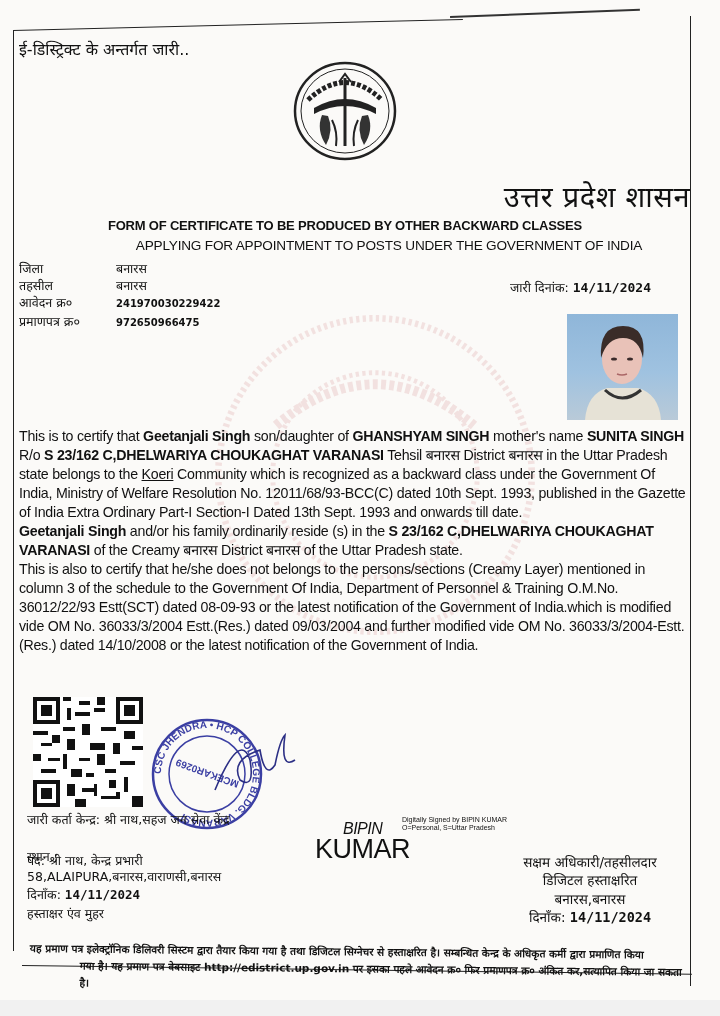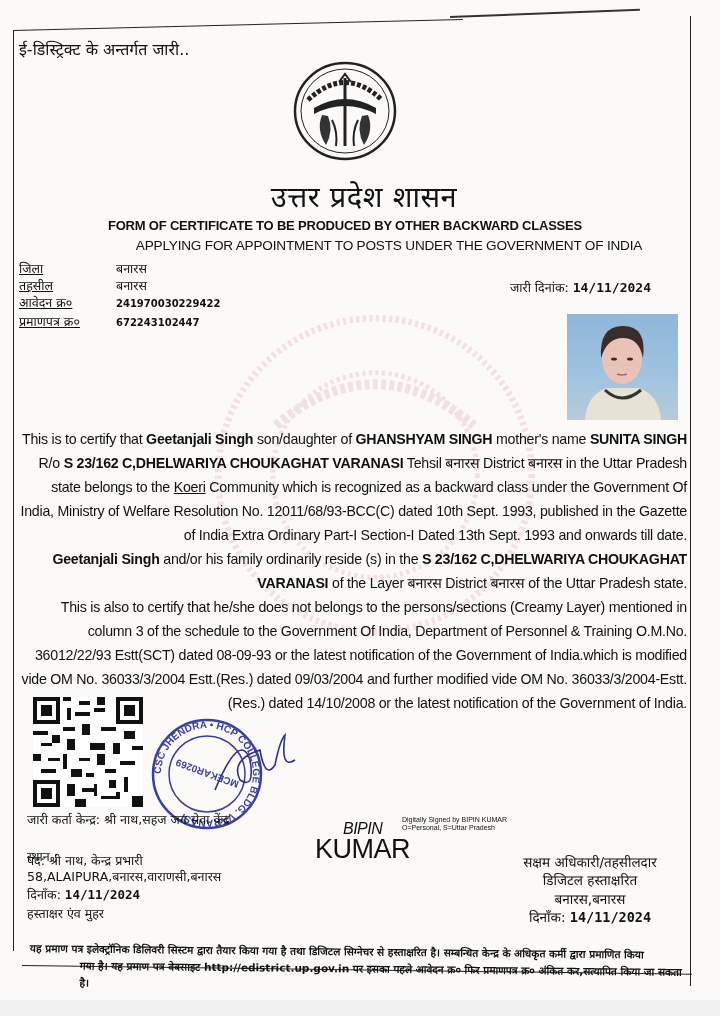--- a/index.html
+++ b/index.html
@@ -25,30 +25,30 @@
   .border-left { position:absolute; left:13px; top:31px; width:0; height:920px; border-left:1.5px solid #222; }
   .border-right { position:absolute; left:690px; top:16px; width:0; height:970px; border-left:1.5px solid #222; }
   .border-bottom {
     position:absolute; left:22px; top:965px; width:670px; height:0;
     border-top:1.5px solid #222; transform:rotate(0.75deg); transform-origin:left top;
   }
   .abs { position:absolute; }
   .issued-under { left:19px; top:38px; font-size:16px; font-family:"DejaVu Sans", sans-serif; }
   .emblem { left:292px; top:60px; width:106px; height:102px; }
   .watermark { left:210px; top:310px; width:330px; height:330px; opacity:0.18; }
-  .title-hindi { left:0; width:690px; top:176px; text-align:center; font-size:29px; font-family:"DejaVu Sans", sans-serif; font-weight:normal; letter-spacing:0.5px;padding-left:19px; }
+  .title-hindi { left:0; width:690px; top:176px; text-align:right; font-size:29px; font-family:"DejaVu Sans", sans-serif; font-weight:normal; letter-spacing:0.5px; }
   .title-en1 { left:0; width:690px; top:218px; text-align:center; font-size:13px; font-weight:bold; letter-spacing:-0.2px; }
   .title-en2 { left:0; width:690px; top:238px; text-align:center; font-size:13.6px; letter-spacing:-0.2px;margin-left:44px; }
   .info-row { left:19px; font-size:12.5px; font-family:"DejaVu Sans", sans-serif; }
-  .info-label { display:inline-block; width:97px;text-decoration:underline; }
+  .info-label { display:inline-block; width:97px; }
   .info-value { font-weight:bold; font-family:"DejaVu Sans", sans-serif; font-size:10px; }
   .issue-date { left:510px; top:279px; font-size:12.5px; font-family:"DejaVu Sans", sans-serif; }
   .issue-date b { font-family:"DejaVu Sans Mono", monospace; font-size:13px; }
   .photo { left:567px; top:314px; width:111px; height:106px; background:linear-gradient(180deg,#8fb6d9 0%,#9fc2e0 55%,#b9cad8 100%); overflow:hidden; }
-  .body-text { left:19px; top:427px; width:668px; font-size:14.2px; line-height:24px; letter-spacing:-0.25px;text-align:right; }
+  .body-text { left:19px; top:427px; width:668px; font-size:14.2px; line-height:19px; letter-spacing:-0.25px; }
   .body-text b { font-weight:bold; }
   .body-text .u { text-decoration:underline; }
   .qr { left:33px; top:697px; width:110px; height:110px; }
   .stamp { left:150px; top:717px; width:114px; height:114px; }
   .sign-scribble { left:210px; top:720px; width:90px; height:80px; }
   .issuer { left:27px; font-size:12.5px; font-family:"DejaVu Sans", sans-serif;text-align:center; }
   .issuer .mono { font-family:"DejaVu Sans Mono", monospace; font-weight:bold; font-size:12.5px; }
   .dsig { left:315px; top:812px; }
   .dsig-big1 { position:absolute; left:28px; top:8px; font-size:16px; letter-spacing:-0.5px;font-style:italic; }
   .dsig-big2 { position:absolute; left:0; top:22px; font-size:27px; letter-spacing:-0.5px; }
@@ -98,21 +98,21 @@
 <div class="abs info-row" style="top:260px">
   <span class="info-label">जिला</span><span>बनारस</span>
 </div>
 <div class="abs info-row" style="top:277px">
   <span class="info-label">तहसील</span><span>बनारस</span>
 </div>
 <div class="abs info-row" style="top:294px">
   <span class="info-label">आवेदन क्र०</span><span class="info-value">241970030229422</span>
 </div>
 <div class="abs info-row" style="top:313px">
-  <span class="info-label">प्रमाणपत्र क्र०</span><span class="info-value">672243102447</span>
+  <span class="info-label">प्रमाणपत्र क्र०</span><span class="info-value">972650966475</span>
 </div>
 
 <div class="abs issue-date">
   <span>जारी दिनांक:</span>
   <b>14/11/2024</b>
 </div>
 
 <div class="abs photo">
   <svg width="111" height="106" viewBox="0 0 111 106">
     <path d="M18 106 Q20 80 40 74 L71 74 Q92 80 94 106 Z" fill="#e6e2d6"></path>
@@ -120,21 +120,21 @@
     <ellipse cx="55" cy="45" rx="20" ry="25" fill="#e9c2b8"></ellipse>
     <path d="M34 44 Q32 12 56 12 Q80 12 76 44 Q72 24 56 24 Q40 24 34 44 Z" fill="#3a2c28"></path>
     <ellipse cx="47" cy="45" rx="3" ry="1.6" fill="#3a2a2a"></ellipse>
     <ellipse cx="63" cy="45" rx="3" ry="1.6" fill="#3a2a2a"></ellipse>
     <path d="M50 60 Q55 62 60 60" fill="none" stroke="#a66" stroke-width="1.5"></path>
   </svg>
 </div>
 
 <div class="abs body-text">
   <span>This is to certify that </span><b>Geetanjali Singh</b><span> son/daughter of </span><b>GHANSHYAM SINGH</b><span> mother's name </span><b>SUNITA SINGH</b><span>  R/o </span><b>S 23/162 C,DHELWARIYA CHOUKAGHAT VARANASI</b><span> Tehsil </span><span>बनारस</span><span> District </span><span>बनारस</span><span> in the Uttar Pradesh state belongs to the </span><span class="u">Koeri</span><span> Community which is recognized as a backward class under the Government Of India, Ministry of Welfare Resolution No. 12011/68/93-BCC(C) dated 10th Sept. 1993, published in the Gazette of India Extra Ordinary Part-I Section-I Dated 13th Sept. 1993 and onwards till date.</span><br>
-  <b>Geetanjali Singh</b><span> and/or his family ordinarily reside (s) in the </span><b>S 23/162 C,DHELWARIYA CHOUKAGHAT VARANASI</b><span> of the Layer </span><span>बनारस</span><span> District </span><span>बनारस</span><span> of the Uttar Pradesh state.</span><br>
+  <b>Geetanjali Singh</b><span> and/or his family ordinarily reside (s) in the </span><b>S 23/162 C,DHELWARIYA CHOUKAGHAT VARANASI</b><span> of the Creamy </span><span>बनारस</span><span> District </span><span>बनारस</span><span> of the Uttar Pradesh state.</span><br>
   <span>This is also to certify that he/she does not belongs to the persons/sections (Creamy Layer) mentioned in column 3 of the schedule to the Government Of India, Department of Personnel &amp; Training O.M.No. 36012/22/93 Estt(SCT) dated 08-09-93 or the latest notification of the Government of India.which is modified vide OM No. 36033/3/2004 Estt.(Res.) dated 09/03/2004 and further modified vide OM No. 36033/3/2004-Estt. (Res.) dated 14/10/2008 or the latest notification of the Government of India.</span>
 </div>
 
 <svg class="abs qr" viewBox="0 0 29 29" shape-rendering="crispEdges">
   <rect width="29" height="29" fill="#fff"></rect>
   <g fill="#111">
     <rect x="0" y="0" width="7" height="7"></rect>
       <rect x="1" y="1" width="5" height="5" fill="#fff"></rect>
       <rect x="2" y="2" width="3" height="3"></rect>
     <rect x="22" y="0" width="7" height="7"></rect>

